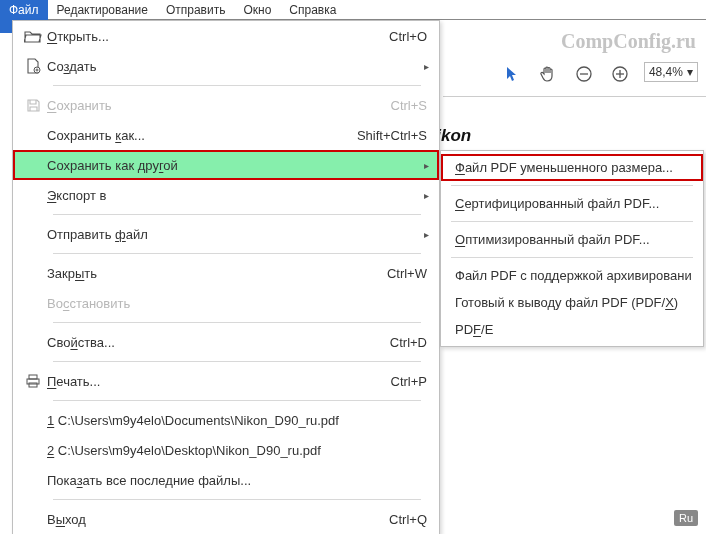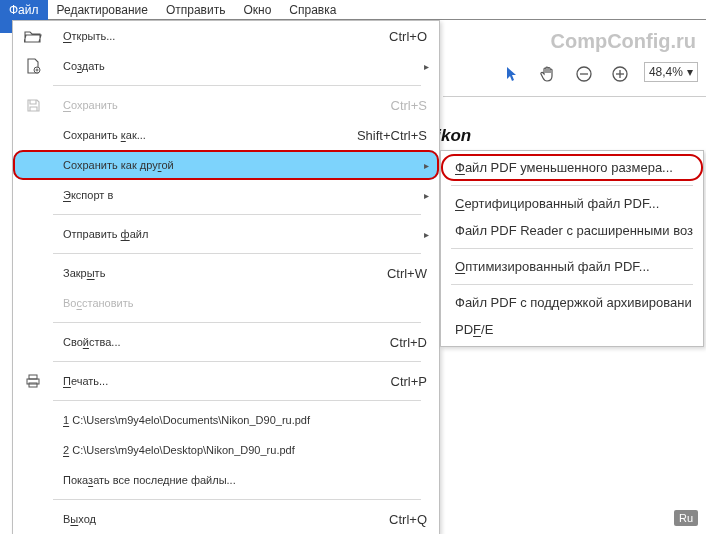--- a/index.html
+++ b/index.html
@@ -50,45 +50,43 @@
   }
   .row .icon {
     width: 28px;
     display: flex;
     justify-content: center;
     align-items: center;
     color: #555;
   }
   .row .label {
     flex: 1;
-    font-size: 11px;
-    color: #333;
-    margin-left: 16px;
+    font-size: 13px;
+    color: #333;
   }
   .row .sc {
     font-size: 13px;
     color: #333;
   }
   .row.disabled .label, .row.disabled .sc, .row.disabled .icon { color: #b7b7b7; }
   .sep {
     height: 1px;
     background: #d8d8d8;
     margin: 4px 18px 4px 40px;
   }
   .arrow {
     position: absolute;
     right: 10px;
     font-size: 10px;
     color: #555;
   }
   .row.highlight-box {
     outline: 2px solid #c00;
     outline-offset: -2px;
-    background: #7dd3fc;
-    border-radius: 10px;
+    background: #86efac;
   }
   
   .submenu {
     position: absolute;
     left: 440px;
     top: 150px;
     width: 264px;
     background: #fff;
     border: 1px solid #bfbfbf;
     box-shadow: 2px 2px 4px rgba(0,0,0,0.15);
@@ -97,36 +95,35 @@
   .submenu .srow {
     padding: 6px 14px;
     font-size: 13px;
     color: #333;
     white-space: nowrap;
     overflow: hidden;
   }
   .submenu .srow.hl {
     outline: 2px solid #c00;
     outline-offset: -2px;
-    border-radius: 13px;
   }
   .submenu .sep2 {
     height: 1px;
     background: #d8d8d8;
     margin: 4px 10px;
   }
   
   .watermark {
     position: absolute;
     right: 10px;
     top: 30px;
     font-size: 20px;
     font-weight: 600;
     color: #c4c4c4;
-    font-family: Liberation Sans, sans-serif;
+    font-family: Liberation Serif, serif;
   }
   .toolbar-right {
     position: absolute;
     right: 8px;
     top: 62px;
     display: flex;
     align-items: flex-start;
     gap: 12px;
   }
   .tool-icon {
@@ -345,21 +342,21 @@
     <div class="label"><span>В</span><span class="u">ы</span><span>ход</span></div>
     <div class="sc">Ctrl+Q</div>
   </div>
 
 </div>
 
 <div class="submenu">
   <div class="srow hl"><span class="u">Ф</span><span>айл PDF уменьшенного размера...</span></div>
   <div class="sep2"></div>
   <div class="srow"><span class="u">С</span><span>ертифицированный файл PDF...</span></div>
-  <div class="srow">Файл PDF Reader с расширенными воз</div>
   <div class="sep2"></div>
   <div class="srow"><span class="u">О</span><span>птимизированный файл PDF...</span></div>
   <div class="sep2"></div>
   <div class="srow">Файл PDF с поддержкой архивировани</div>
+  <div class="srow"><span>Готовый к выводу файл PDF (PDF/</span><span class="u">X</span><span>)</span></div>
   <div class="srow"><span>PD</span><span class="u">F</span><span>/E</span></div>
 </div>
 
 <div class="ru-badge">Ru</div>
 
 </body></html>

